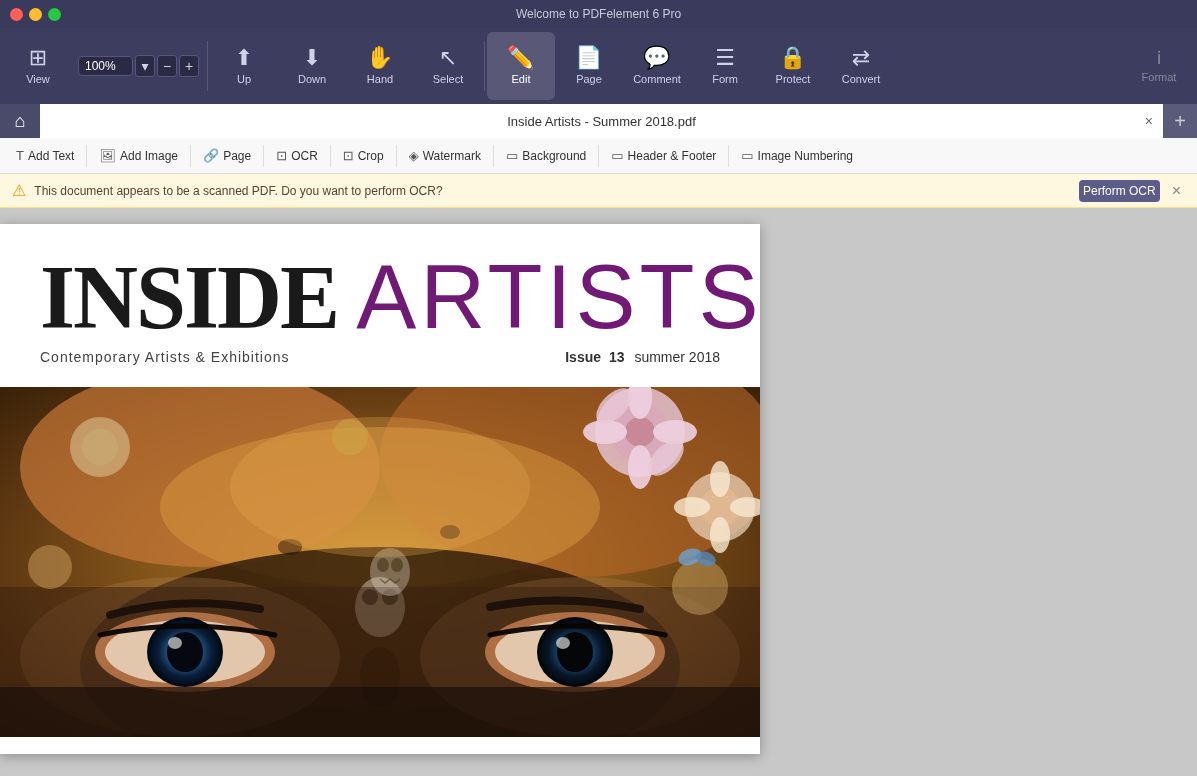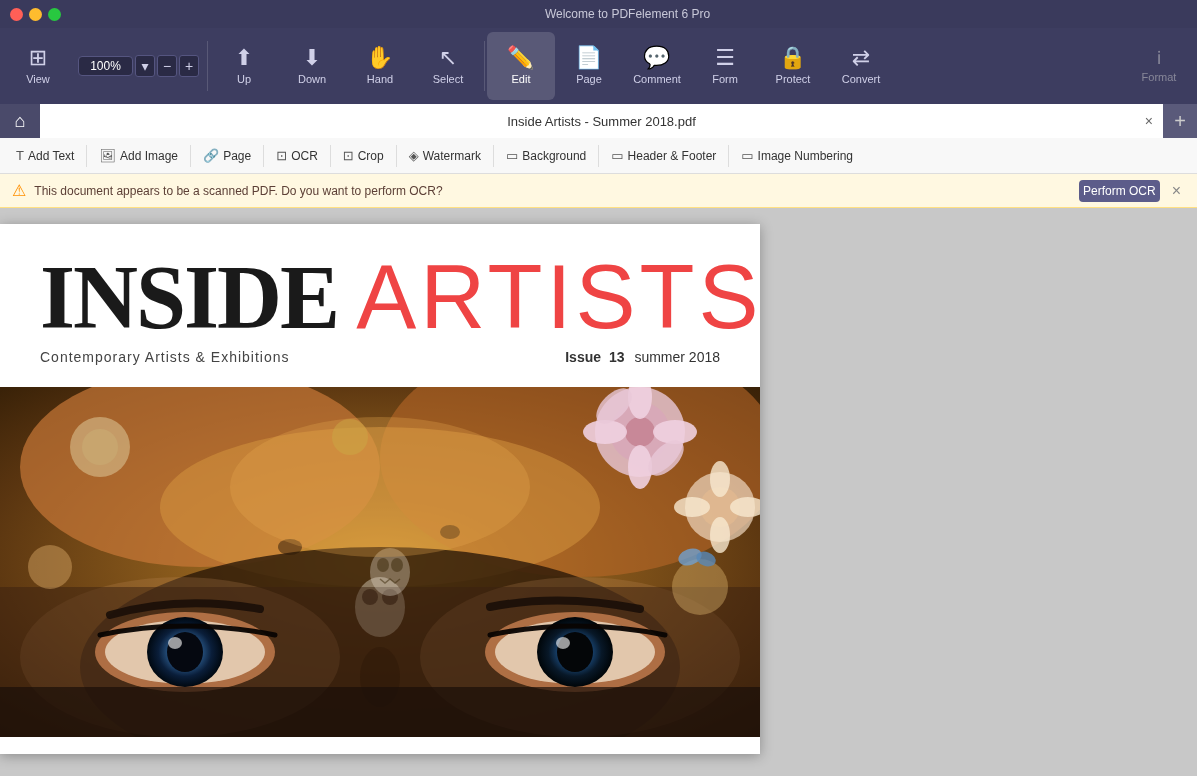--- a/index.html
+++ b/index.html
@@ -27,21 +27,20 @@
     }
     .win-close { background: #ff5f57; }
     .win-min { background: #febc2e; }
     .win-max { background: #28c840; }
     #app-title {
       position: absolute;
       left: 50%;
       transform: translateX(-50%);
       color: #c8c8d8;
       font-size: 12px;
-      margin-left: 29px;
     }
 
     
     #toolbar {
       width: 100%;
       height: 76px;
       background: #3d3d60;
       display: flex;
       align-items: center;
       padding: 0 4px;
@@ -77,21 +76,21 @@
       margin: 0 6px;
     }
     .zoom-display {
       background: #2a2a45;
       border: 1px solid #555580;
       border-radius: 4px;
       color: #ffffff;
       font-size: 12px;
       padding: 2px 6px;
       width: 55px;
-      text-align: center;
+      text-align: left;
     }
     .zoom-arrow-btn {
       background: #2a2a45;
       border: 1px solid #555580;
       border-radius: 3px;
       color: #d0d0e8;
       font-size: 14px;
       width: 20px;
       height: 22px;
       cursor: pointer;
@@ -253,21 +252,21 @@
       font-size: 90px;
       font-weight: 900;
       color: #1a1a1a;
       letter-spacing: -2px;
       line-height: 1;
     }
     #pdf-title-artists {
       font-family: 'Helvetica Neue', Helvetica, Arial, sans-serif;
       font-size: 90px;
       font-weight: 200;
-      color: #ef4444;
+      color: #701a75;
       letter-spacing: 4px;
       line-height: 1;
       margin-left: 18px;
     }
     #pdf-subtitle-line {
       display: flex;
       justify-content: space-between;
       align-items: baseline;
       margin-top: 6px;
       margin-bottom: 12px;

